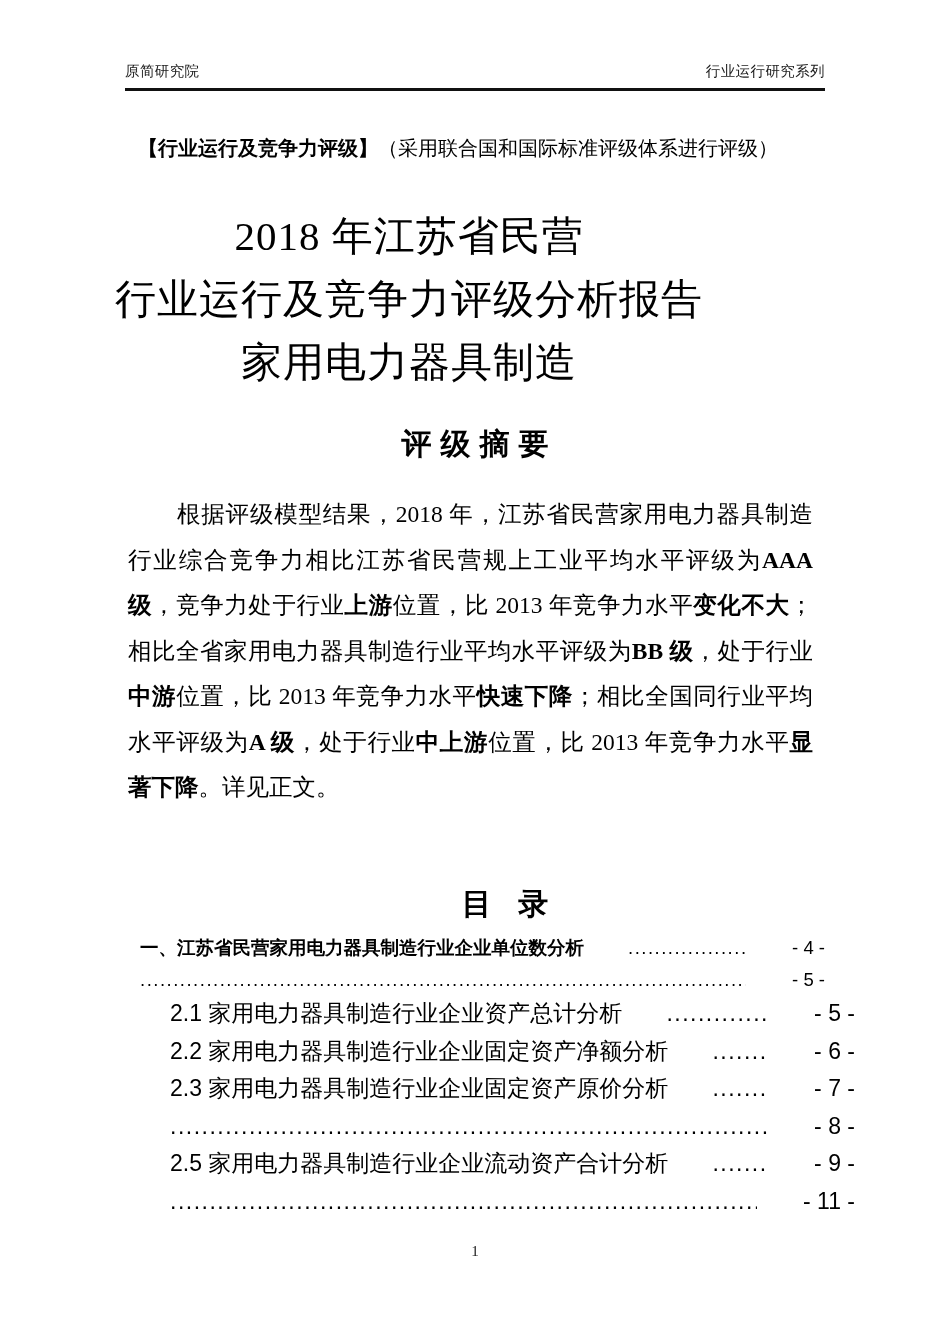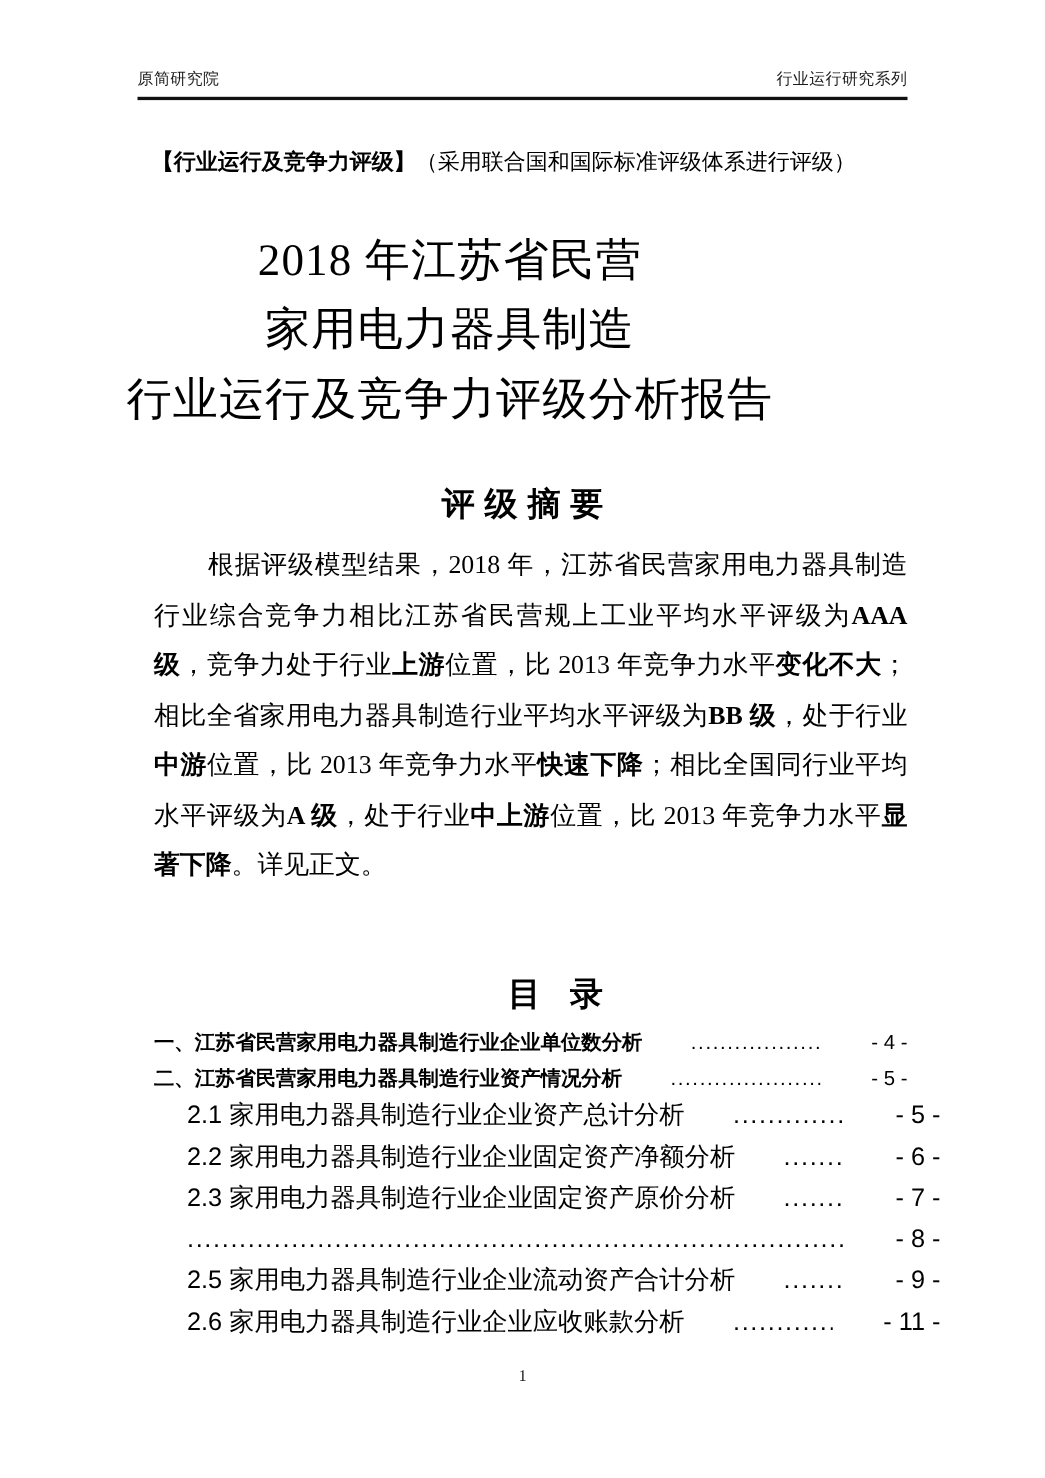--- a/index.html
+++ b/index.html
@@ -76,27 +76,27 @@
     position: absolute;
     left: 0;
     width: 950px;
     text-align: center;
     font-family: "Liberation Sans", "DejaVu Sans", sans-serif;
     font-weight: bold;
     font-size: 30px;
     letter-spacing: 9px;
     text-indent: 9px;
   }
-  #summary-heading { top: 438px; }
+  #summary-heading { top: 424px; }
   #toc-heading { top: 884px; padding-left: 30px; }
 
   
   .summary-body {
     position: absolute;
-    left: 140px;
+    left: 128px;
     top: 492px;
     width: 685px;
     font-size: 23.5px;
     line-height: 45.5px;
     text-align: justify;
     text-justify: inter-ideograph;
     text-indent: 49px;
     font-family: "Liberation Serif", "DejaVu Serif", serif;
   }
   .summary-body b { font-weight: bold; }
@@ -165,38 +165,37 @@
     <span>行业运行研究系列</span>
   </div>
   <div class="header-rule"></div>
 
   <div class="subtitle-line">
     <span class="strong">【行业运行及竞争力评级】</span><span>（采用联合国和国际标准评级体系进行评级）</span>
   </div>
 
   <div class="doc-title">
     <div class="tline">2018 年江苏省民营</div>
+    <div class="tline">行业运行及竞争力评级分析报告</div>
     <div class="tline">家用电力器具制造</div>
-    <div class="tline">行业运行及竞争力评级分析报告</div>
   </div>
 
   <div class="section-heading" id="summary-heading">评级摘要</div>
 
   <div class="summary-body"><span>根据评级模型结果，2018 年，江苏省民营家用电力器具制造行业综合竞争力相比江苏省民营规上工业平均水平评级为</span><b>AAA 级</b><span>，竞争力处于行业</span><b>上游</b><span>位置，比 2013 年竞争力水平</span><b>变化不大</b><span>；相比全省家用电力器具制造行业平均水平评级为</span><b>BB 级</b><span>，处于行业</span><b>中游</b><span>位置，比 2013 年竞争力水平</span><b>快速下降</b><span>；相比全国同行业平均水平评级为</span><b>A 级</b><span>，处于行业</span><b>中上游</b><span>位置，比 2013 年竞争力水平</span><b>显著下降</b><span>。详见正文。</span></div>
 
   <div class="section-heading" id="toc-heading">目 录</div>
 
   <div class="toc">
       <div class="toc-entry level-1">
         <span class="toc-label">一、江苏省民营家用电力器具制造行业企业单位数分析</span>
         <span class="toc-dots">........................................................................................................................................................................................................</span>
         <span class="toc-page">- 4 -</span>
       </div>
       <div class="toc-entry level-1">
-        <span class="toc-label">二、江苏省民营家用电力器具制造行业资产情况分析</span>
         <span class="toc-dots">........................................................................................................................................................................................................</span>
         <span class="toc-page">- 5 -</span>
       </div>
       <div class="toc-entry level-2">
         <span class="toc-label">2.1 家用电力器具制造行业企业资产总计分析</span>
         <span class="toc-dots">........................................................................................................................................................................................................</span>
         <span class="toc-page">- 5 -</span>
       </div>
       <div class="toc-entry level-2">
         <span class="toc-label">2.2 家用电力器具制造行业企业固定资产净额分析</span>
@@ -211,21 +210,20 @@
       <div class="toc-entry level-2">
         <span class="toc-dots">........................................................................................................................................................................................................</span>
         <span class="toc-page">- 8 -</span>
       </div>
       <div class="toc-entry level-2">
         <span class="toc-label">2.5 家用电力器具制造行业企业流动资产合计分析</span>
         <span class="toc-dots">........................................................................................................................................................................................................</span>
         <span class="toc-page">- 9 -</span>
       </div>
       <div class="toc-entry level-2">
-        <span class="toc-label">2.6 家用电力器具制造行业企业应收账款分析</span>
         <span class="toc-dots">........................................................................................................................................................................................................</span>
         <span class="toc-page">- 11 -</span>
       </div>
     </div>
 
   <div class="page-footer">1</div>
 
 </div>
 
 </body></html>

